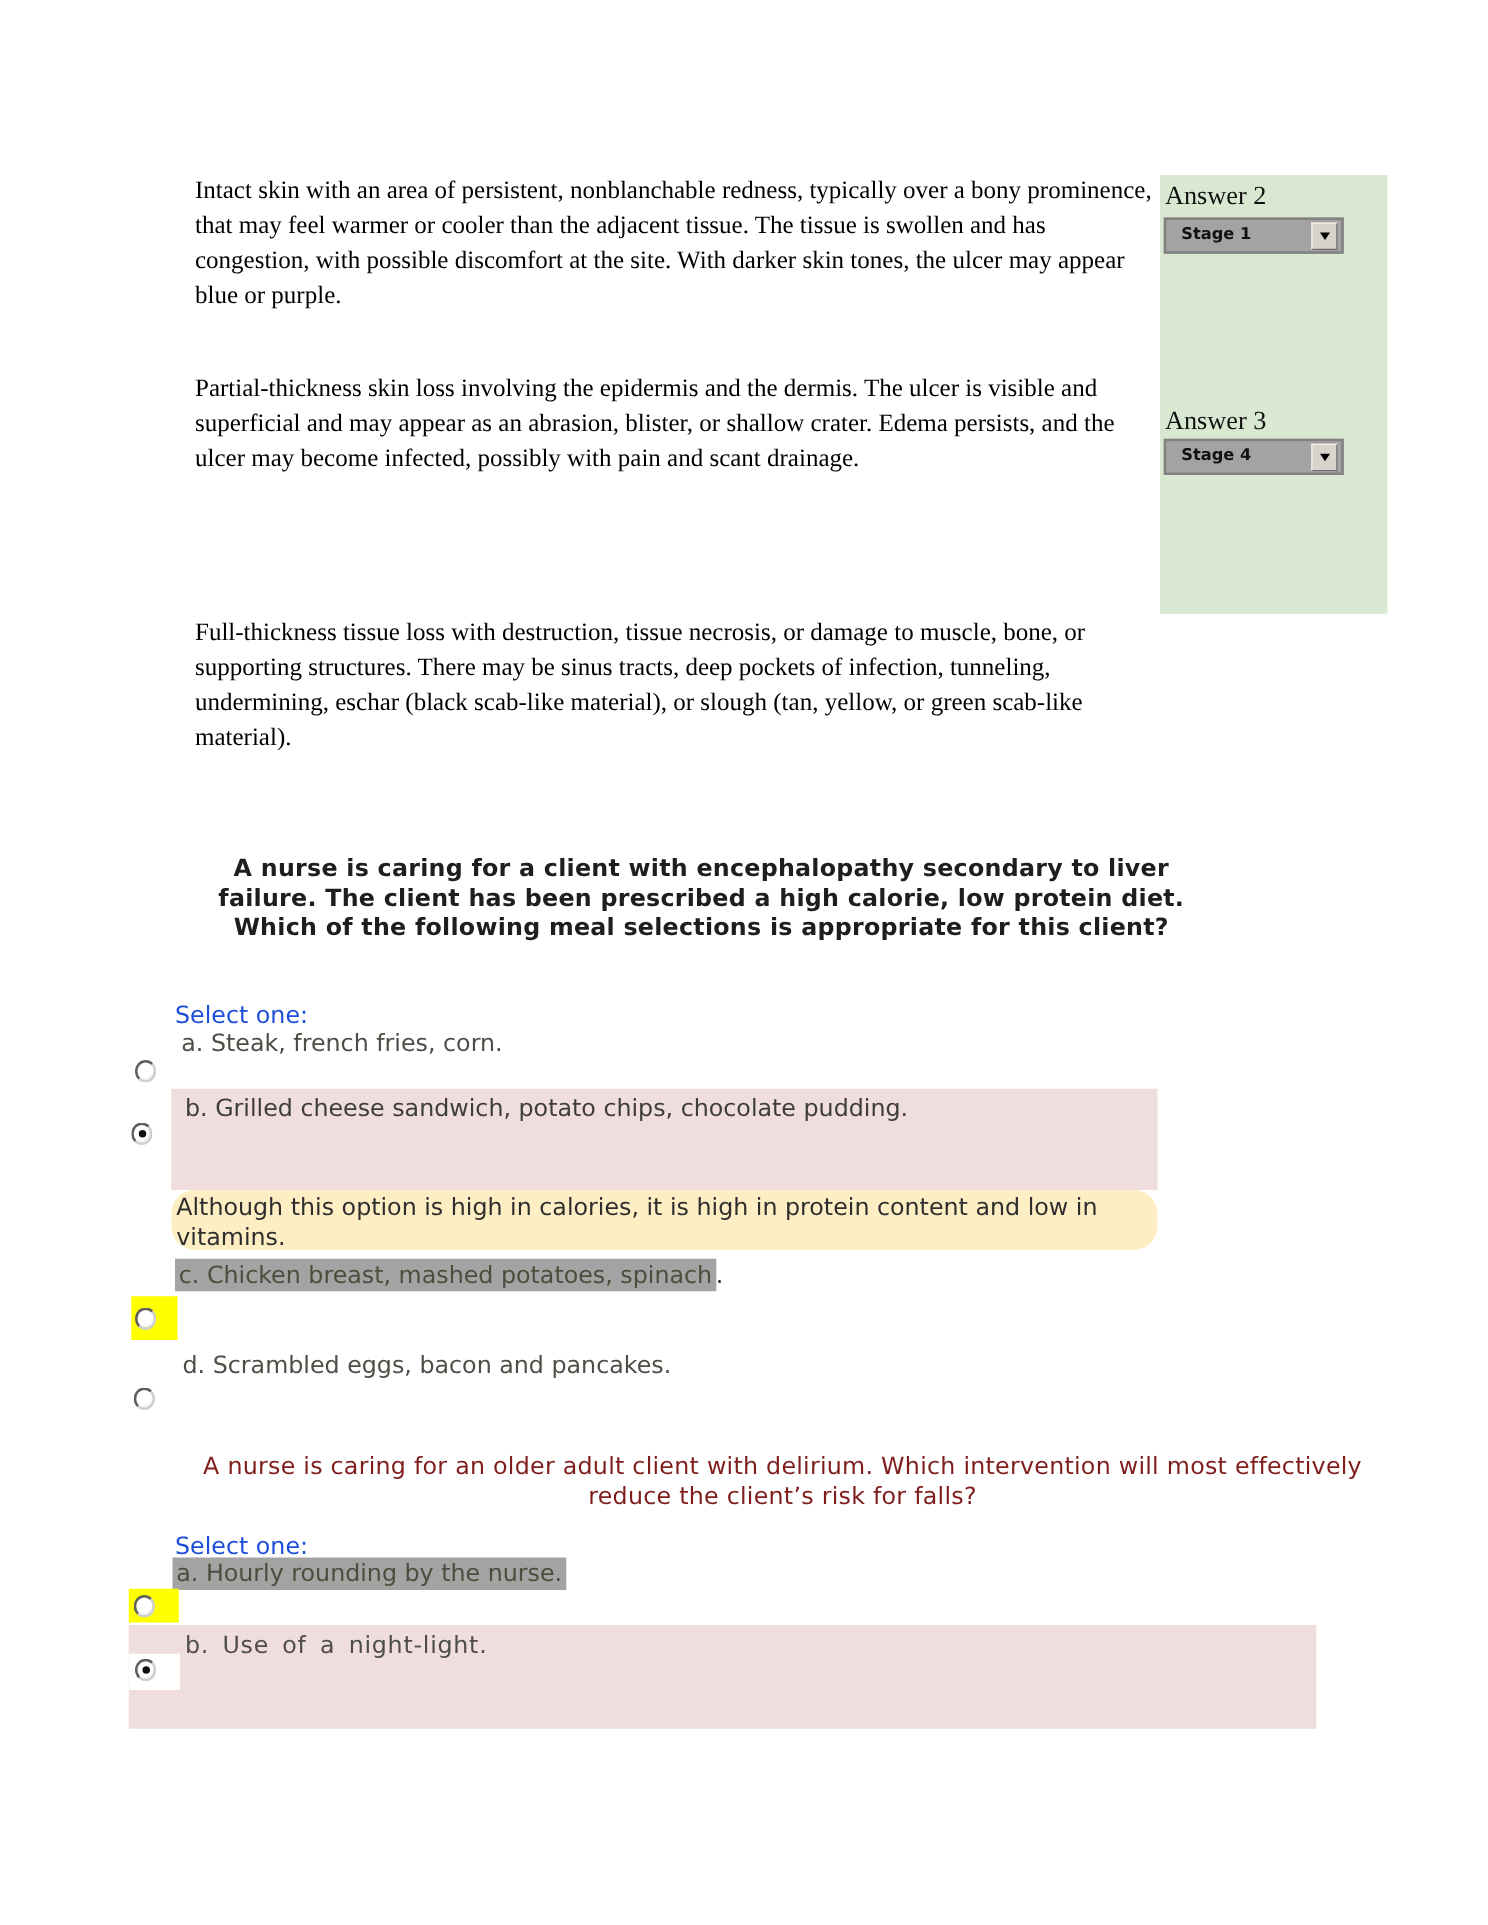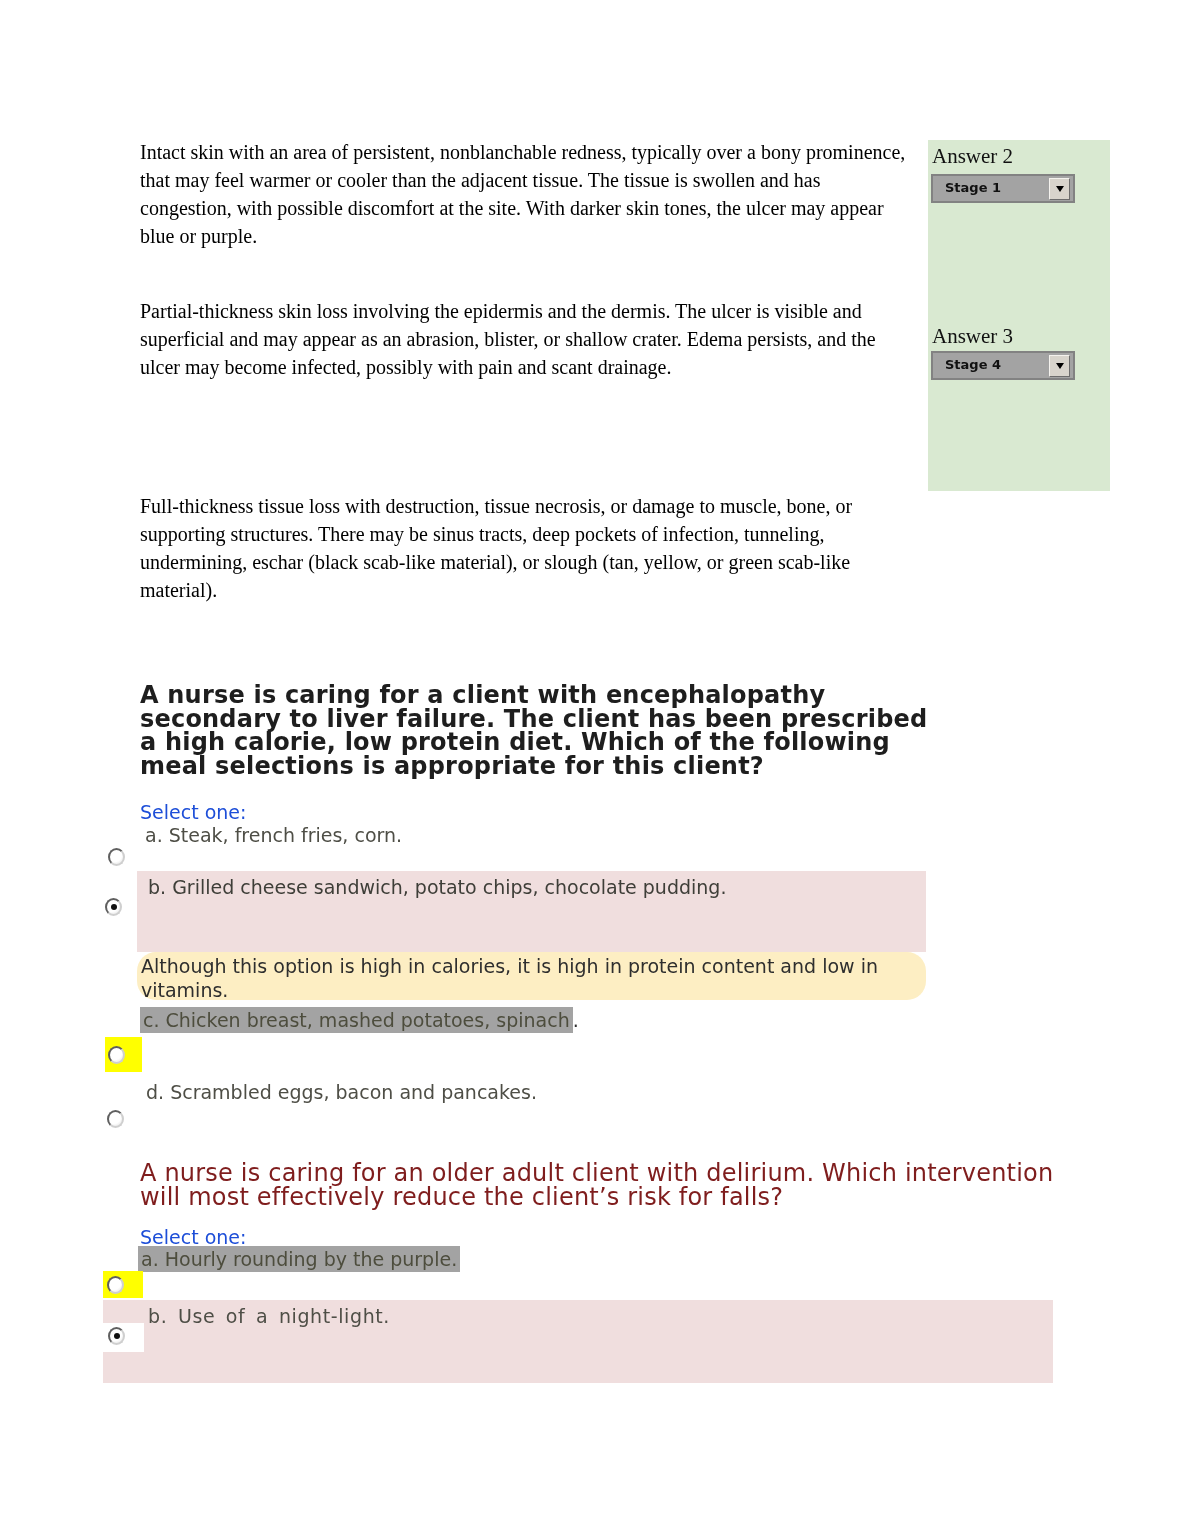--- a/index.html
+++ b/index.html
@@ -1,33 +1,33 @@
 <!DOCTYPE html>
 <html><head>
 <meta charset="utf-8">
 <style>
   html,body{margin:0;padding:0;background:#fff;}
   .page{position:relative;width:1190px;height:1540px;background:#ffffff;overflow:hidden;
         font-family:"DejaVu Sans",sans-serif;}
   
-  .para{position:absolute;left:140px;width:770px;font-family:"Liberation Serif",serif;
+  .para{position:absolute;left:156px;width:770px;font-family:"Liberation Serif",serif;
         font-size:20px;line-height:28px;color:#000;}
   
   .answer-panel{position:absolute;left:928px;top:140px;width:182px;height:351px;background:#d9e9d1;}
   .answer-label{position:absolute;left:4px;font-family:"Liberation Serif",serif;font-size:21px;color:#111;}
   .dd{position:absolute;left:3px;width:144px;height:29px;background:#a3a3a3;border:2px solid #828282;box-sizing:border-box;}
   .dd-value{position:absolute;left:12px;top:4px;font-size:13px;font-weight:bold;color:#111;
             font-family:"DejaVu Sans",sans-serif;}
   .dd-btn{position:absolute;top:2px;right:3px;width:19px;height:20px;background:#d8d4cc;
           border:1px solid;border-color:#f4f2ee #6c6c6c #6c6c6c #f4f2ee;
           display:flex;align-items:center;justify-content:center;}
   .dd-arrow{width:0;height:0;border-left:4px solid transparent;border-right:4px solid transparent;
             border-top:6px solid #000;}
   
-  .q{position:absolute;left:140px;color:#1e1e1e;font-size:24px;line-height:23.5px;letter-spacing:0.2px;}
+  .q{position:absolute;left:156px;color:#1e1e1e;font-size:19px;line-height:23.5px;letter-spacing:0.2px;text-align:center;}
   .q.bold{font-weight:bold;}
   .select-label{position:absolute;left:140px;font-size:19px;color:#1d4ed8;}
   .opt{position:absolute;font-size:19px;color:#4e4e46;}
   .hl{background:#a3a3a3;color:#4d4d3d;padding:2px 3px;}
   .hl-suffix{color:#2e2e2e;}
   .pink-box{position:absolute;background:#f0dede;text-align:right;}
   .cream-box{position:absolute;background:#fdeec3;font-size:19px;line-height:24px;color:#2e2e2e;
              padding:2px 6px 0 4px;box-sizing:border-box;border-radius:19px;}
   .hl-block{position:absolute;background:#ffff00;}
   .white-patch{position:absolute;background:#ffffff;}
@@ -85,21 +85,21 @@
     <div class="radio" style="left:3px;top:9px"></div>
   </div>
 
   <div class="opt" style="left:146px;top:1081px">d. Scrambled eggs, bacon and pancakes.</div>
   <div class="radio" style="left:107px;top:1110px"></div>
 
   <div class="q" style="top:1162px;width:940px;color:#7f1d1d">A nurse is caring for an older adult client with delirium. Which intervention will most effectively reduce the client’s risk for falls?</div>
   <div class="select-label" style="top:1226px">Select one:</div>
 
   <div class="opt" style="left:138px;top:1248px;white-space:nowrap">
-    <span class="hl">a. Hourly rounding by the purple.</span>
+    <span class="hl">a. Hourly rounding by the nurse.</span>
   </div>
   <div class="hl-block" style="left:103px;top:1271px;width:40px;height:27px">
     <div class="radio" style="left:4px;top:5px"></div>
   </div>
 
   <div class="pink-box" style="left:103px;top:1300px;width:950px;height:83px">
     <div class="opt spread" style="left:45px;top:5px;position:absolute;white-space:nowrap;color:#4e4e46">b. Use of a night-light.</div>
     <div class="white-patch" style="left:0;top:23px;width:41px;height:29px">
       <div class="radio selected" style="left:5px;top:4px"></div>
     </div>

